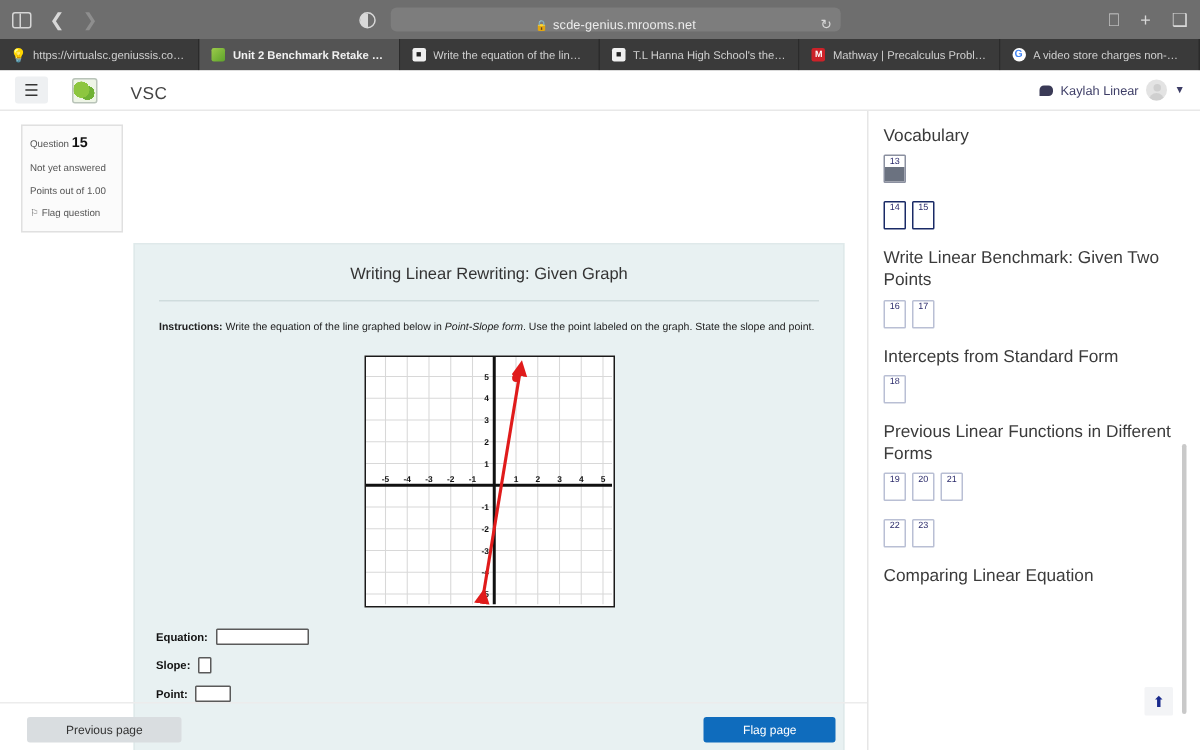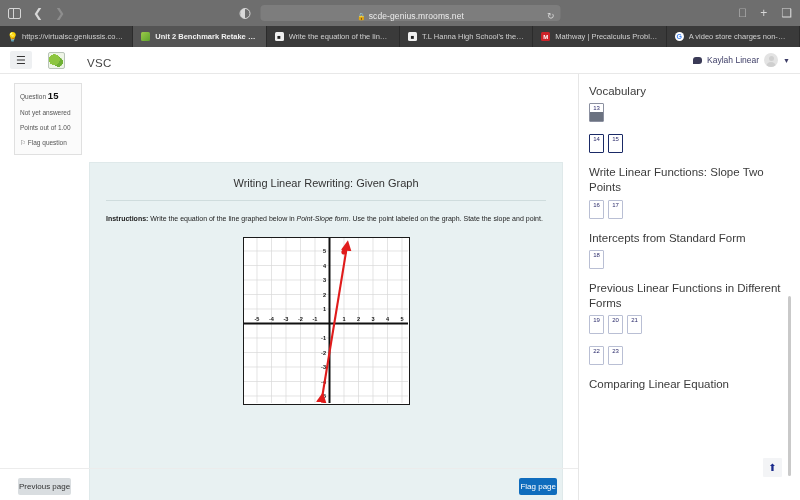--- a/index.html
+++ b/index.html
@@ -110,21 +110,21 @@
   .answers { padding: 14px 0 0 14px; font-size:7.5px; color:#111; }
   .ans-row { display:flex; align-items:center; margin-bottom:8px; gap:5px; }
   .ans-label { font-weight:bold; font-size:7.5px; }
   .ans-input { height:11px; border:1px solid #5a5a5a; background:#fff; border-radius:1px; }
   .ans-input.eq { width:62px; }
   .ans-input.slope { width:9px; }
   .ans-input.point { width:24px; }
 
   .nav-buttons { position:absolute; left:0; right:0; bottom:0; height:32px; border-top:1px solid #ececec; }
   .btn {
-    position:absolute; font-size:8px; padding:4px 1px; border:none; border-radius:2px; cursor:pointer;
+    position:absolute; font-size:8px; padding:4px 26px; border:none; border-radius:2px; cursor:pointer;
     font-family:"Liberation Sans", sans-serif;
   }
   .btn-prev { left:18px; top:9px; background:#d9dde0; color:#333; }
   .btn-next { right:21px; top:9px; background:#0f6cbd; color:#fff; }
 
   
   .right-col {
     width: 214px; border-left:1px solid #e6e6e6; background:#fff;
     position:relative; padding: 10px 10px 0 10px; overflow:hidden;
   }
@@ -302,20 +302,34 @@
                   <marker id="arrHead" markerWidth="5" markerHeight="5" refX="2.2" refY="2.5" orient="auto">
                     <path d="M0,0 L5,2.5 L0,5 z" fill="#e01b1b"></path>
                   </marker>
                 </defs>
                 <line x1="78" y1="160" x2="103" y2="8" stroke="#e01b1b" stroke-width="2.1" marker-start="url(#arrHead)" marker-end="url(#arrHead)"></line>
                 <circle cx="100" cy="14" r="2.6" fill="#e01b1b"></circle>
               </svg>
             </div>
           </div>
 
+          <div class="answers">
+            <div class="ans-row">
+              <span class="ans-label">Equation:</span>
+              <input class="ans-input eq" type="text" value="" style="">
+            </div>
+            <div class="ans-row">
+              <span class="ans-label">Slope:</span>
+              <input class="ans-input slope" type="text" value="" style="">
+            </div>
+            <div class="ans-row">
+              <span class="ans-label">Point:</span>
+              <input class="ans-input point" type="text" value="" style="">
+            </div>
+          </div>
         </div>
 
         <div class="nav-buttons">
           <button class="btn btn-prev">Previous page</button>
           <button class="btn btn-next">Flag page</button>
         </div>
       </div>
 
       <div class="right-col">
 
@@ -327,21 +341,21 @@
         </div>
 
         <div class="nav-group">
           <div class="qbox-row">
             <div class="qbox answered">14</div>
             <div class="qbox current">15</div>
           </div>
         </div>
 
         <div class="nav-group">
-          <div class="nav-group-title">Write Linear Functions: Slope Two Points</div>
+          <div class="nav-group-title">Write Linear Benchmark: Given Two Points</div>
           <div class="qbox-row">
             <div class="qbox">16</div>
             <div class="qbox">17</div>
           </div>
         </div>
 
         <div class="nav-group">
           <div class="nav-group-title">Intercepts from Standard Form</div>
           <div class="qbox-row">
             <div class="qbox">18</div>

